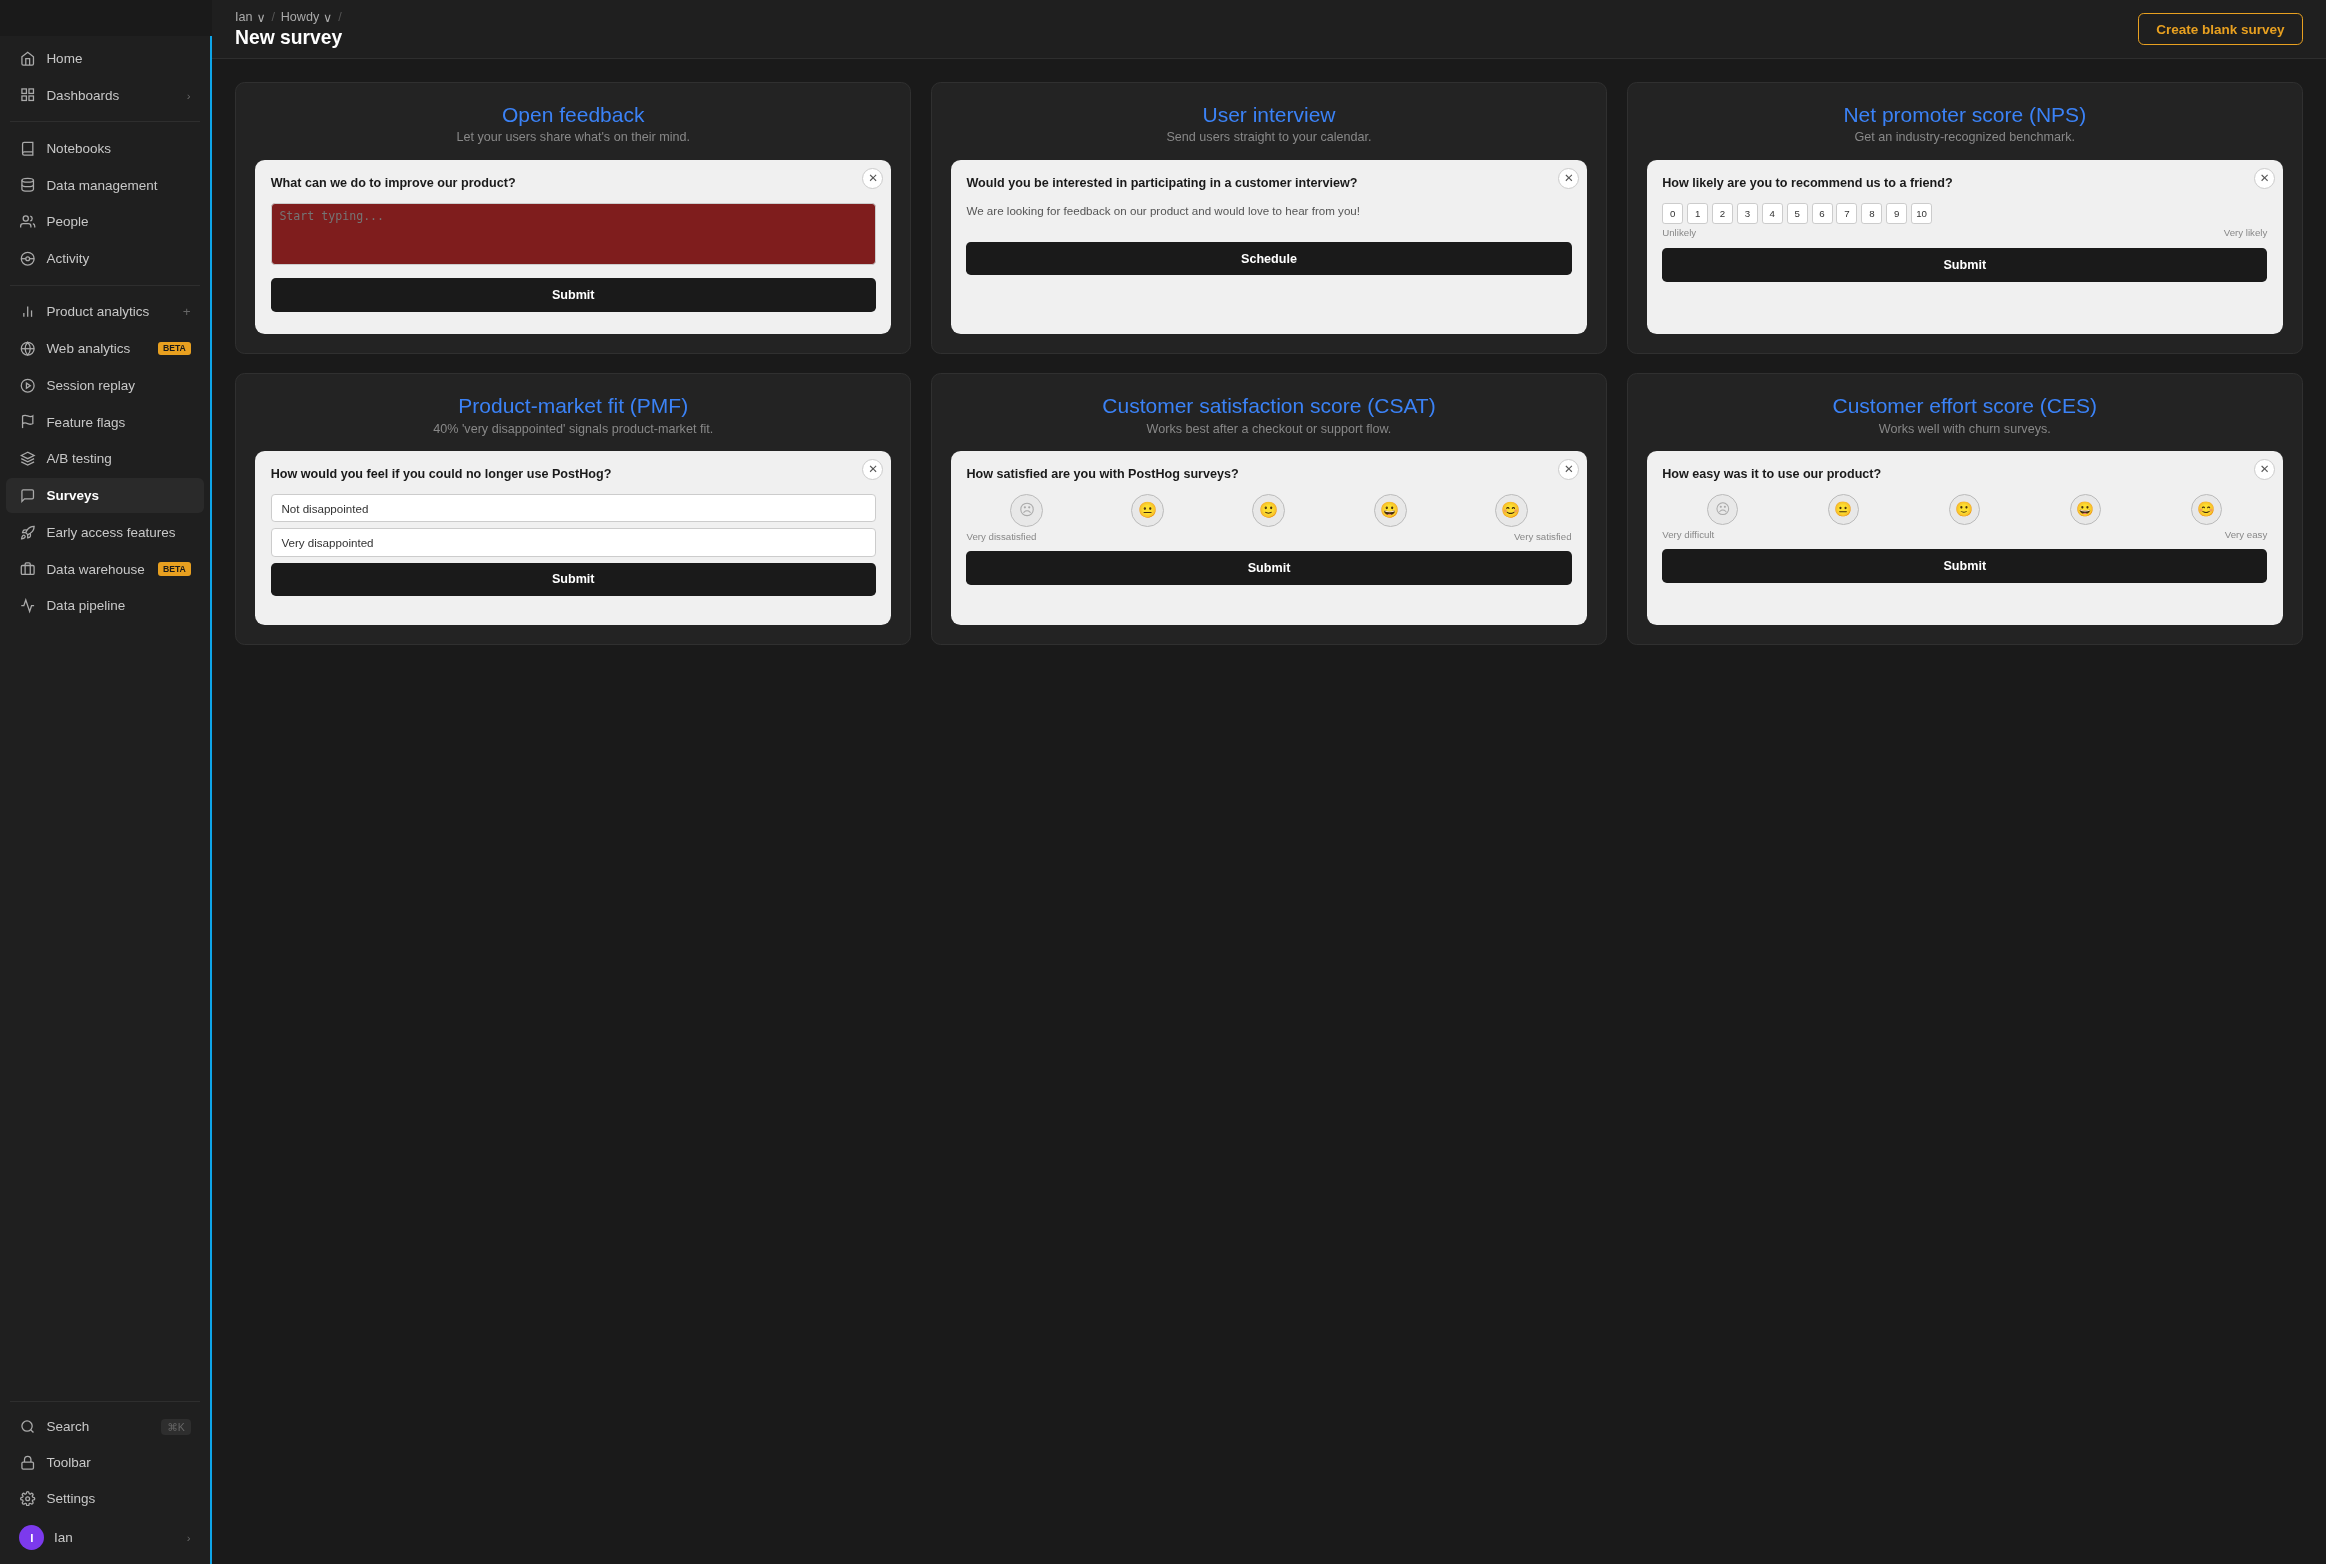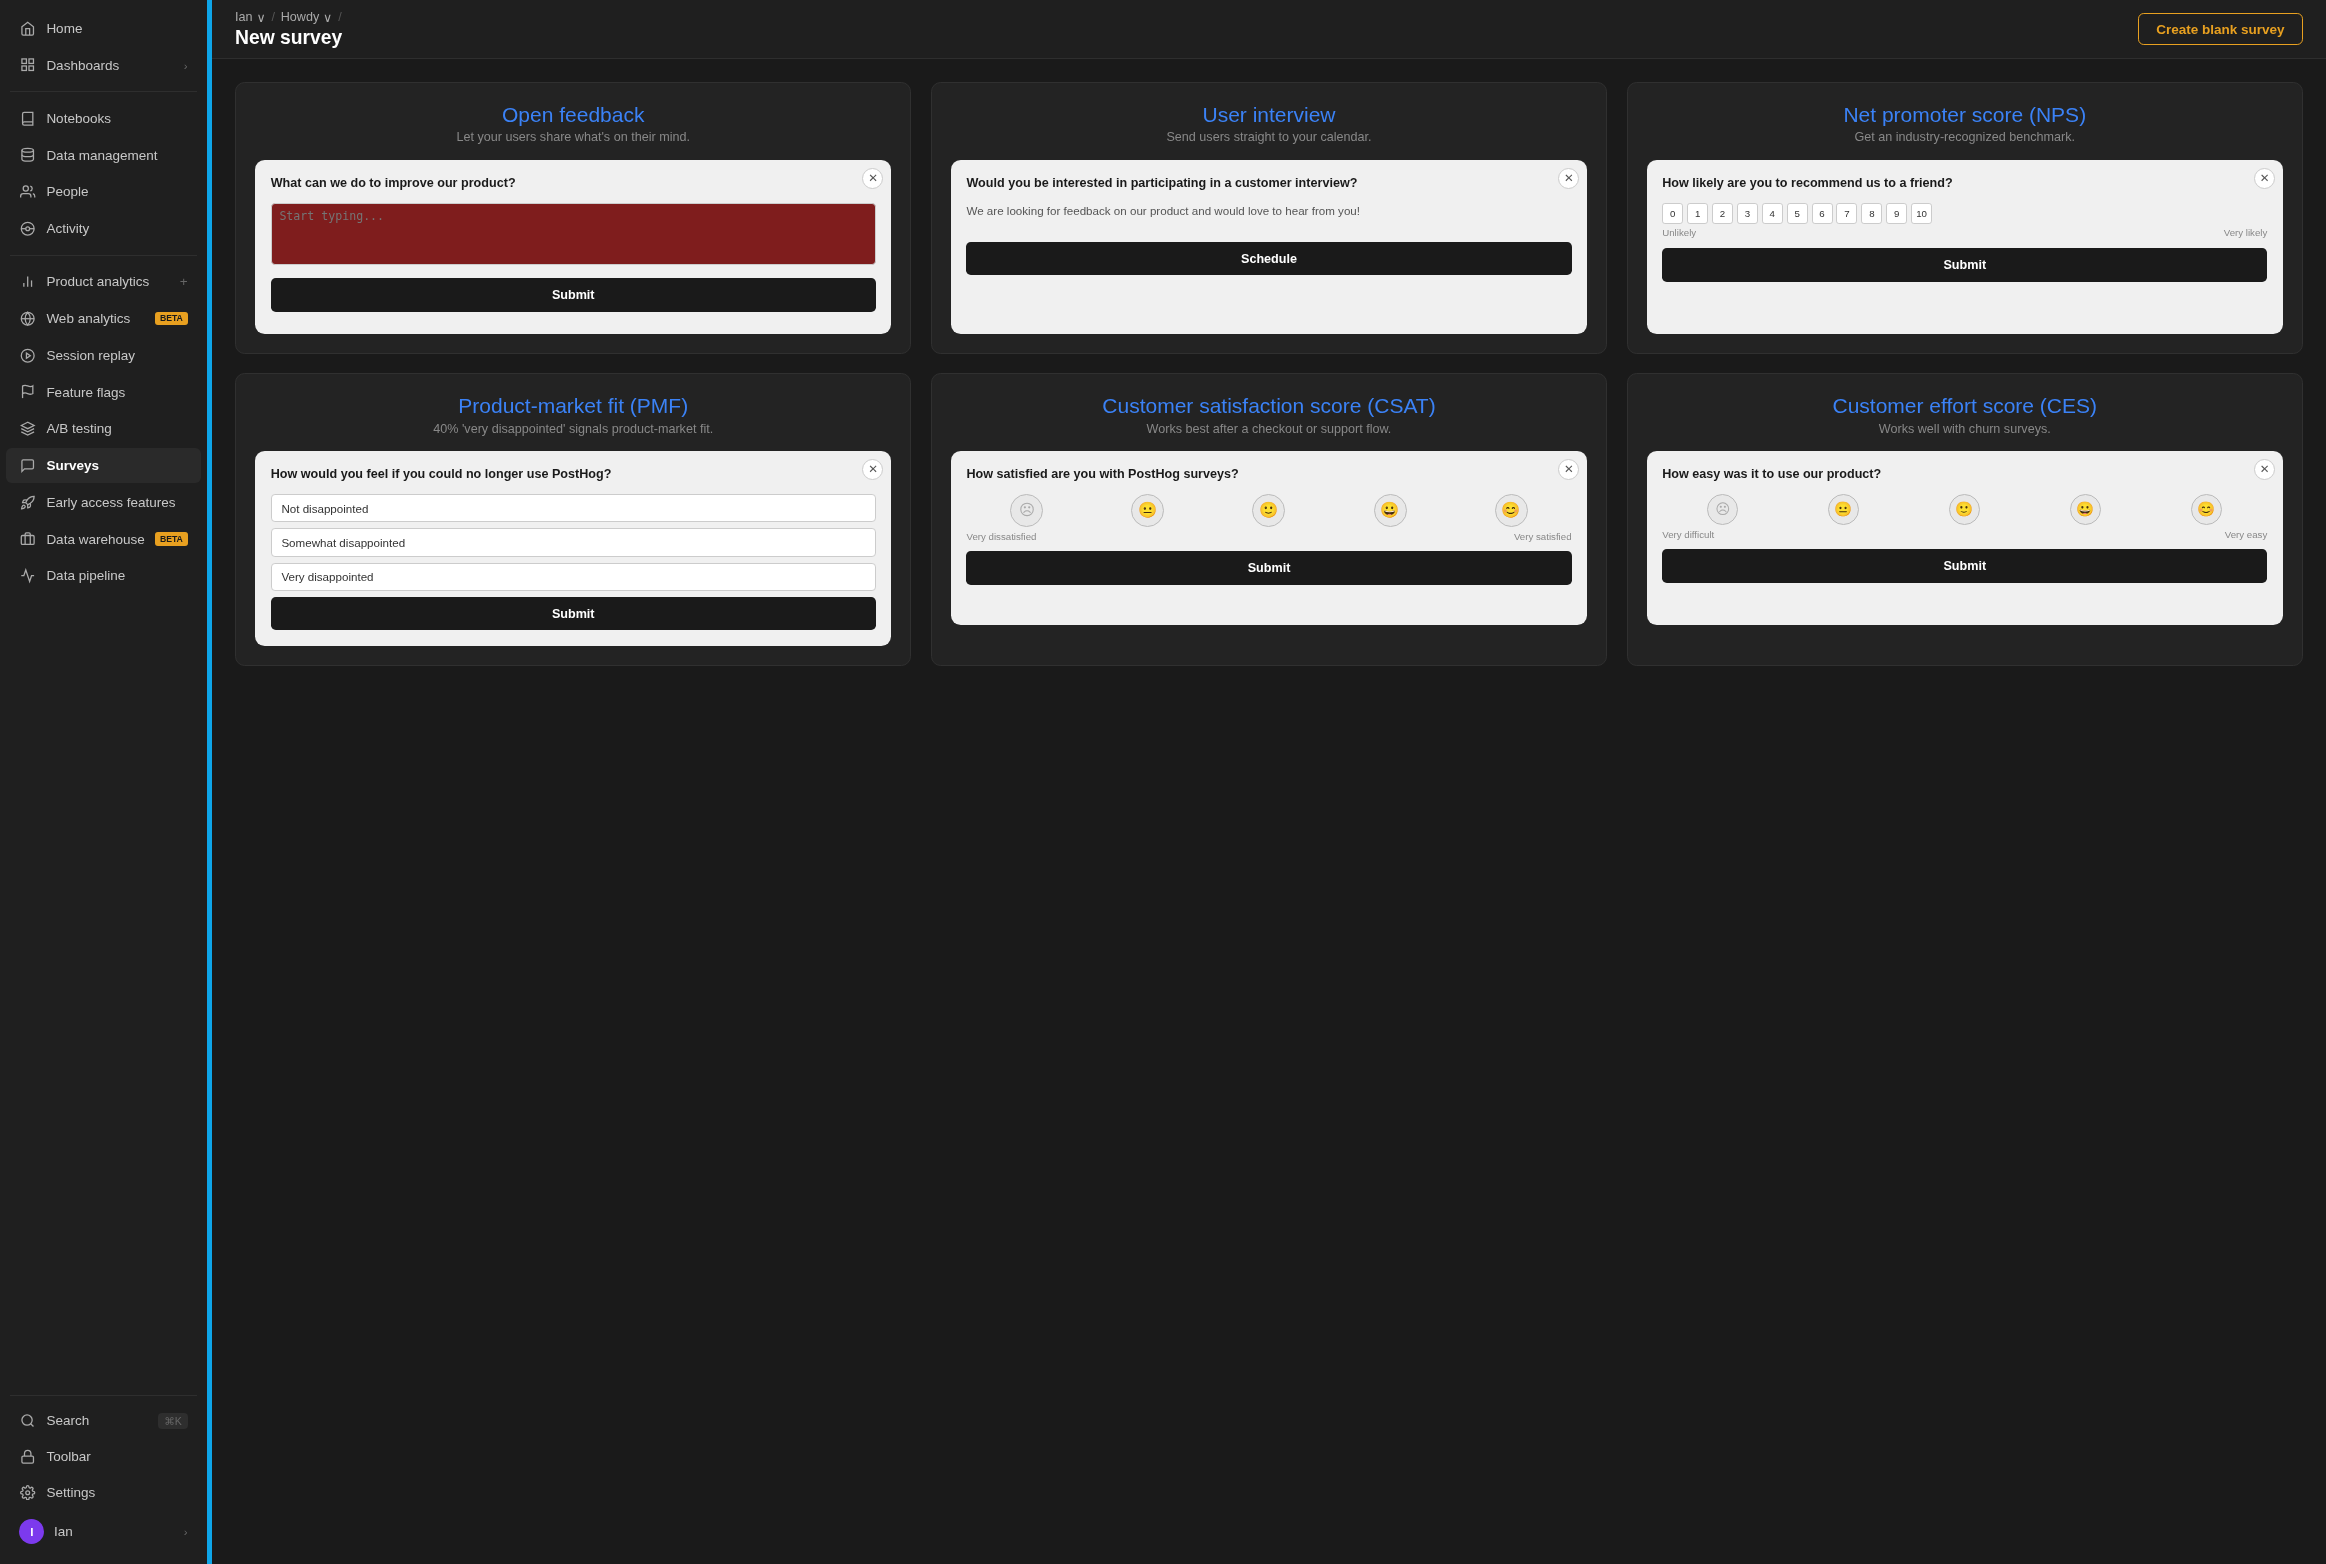--- a/index.html
+++ b/index.html
@@ -12,23 +12,24 @@
       overflow: hidden;
     }
 
     
     #sidebar {
       width: 212px;
       min-width: 212px;
       background: #1f1f1f;
       display: flex;
       flex-direction: column;
-      padding: 10px 0;
-      border-right: 5px solid #0ea5e9;
+      padding: 4px 0;
+      border-right: 2px solid #0ea5e9;
       overflow-y: auto;
+      margin-top: 36px;
     }
     .sidebar-item {
       display: flex;
       align-items: center;
       gap: 9.7px;
       padding: 8.7px 13.5px;
       cursor: pointer;
       border-radius: 5.8px;
       margin: 1px 5.8px;
       font-size: 13.5px;
@@ -612,21 +613,20 @@
         </div>
       </div>
 
       <div class="survey-card">
         <div class="card-title">Product-market fit (PMF)</div>
         <div class="card-subtitle">40% 'very disappointed' signals product-market fit.</div>
         <div class="mock-widget">
           <div class="mock-close">✕</div>
           <div class="mock-question">How would you feel if you could no longer use PostHog?</div>
           <div class="pmf-option">Not disappointed</div>
-          <div class="pmf-option">Somewhat disappointed</div>
           <div class="pmf-option">Very disappointed</div>
           <button class="mock-submit">Submit</button>
         </div>
       </div>
 
       <div class="survey-card">
         <div class="card-title">Customer satisfaction score (CSAT)</div>
         <div class="card-subtitle">Works best after a checkout or support flow.</div>
         <div class="mock-widget">
           <div class="mock-close">✕</div>

